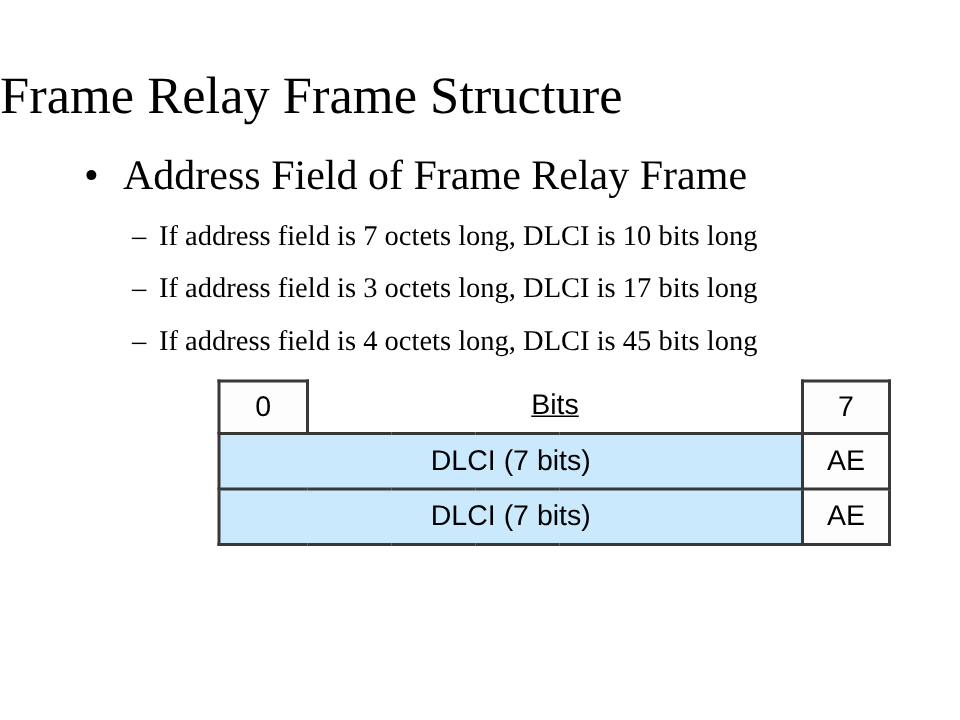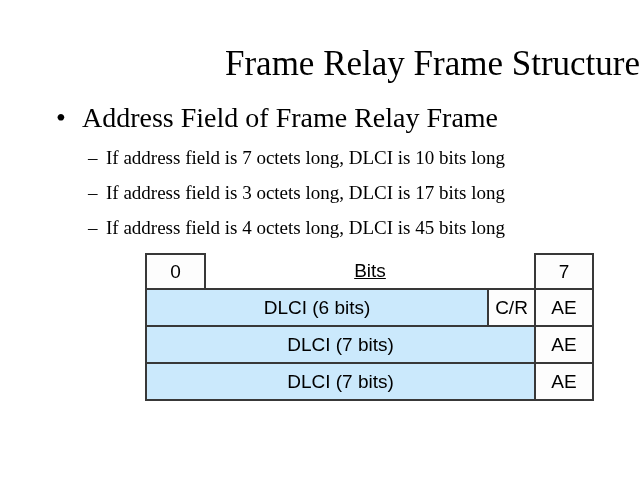--- a/index.html
+++ b/index.html
@@ -14,21 +14,21 @@
     background: #ffffff;
     overflow: hidden;
     color: #000000;
   }
   .title {
     position: absolute;
     top: 46px;
     left: 0;
     width: 640px;
     margin: 0;
-    text-align: right;
+    text-align: left;
     font-family: "Liberation Serif", serif;
     font-weight: normal;
     font-size: 35px;
     line-height: 1;
     color: #000000;
   }
   .bullet {
     position: absolute;
     top: 102px;
     left: 56px;
@@ -118,25 +118,20 @@
         <col class="c6">
         <col class="c7">
     </colgroup>
     <tbody>
         <tr class="hdr">
       <td class="box white">0</td>
       <td class="plain" colspan="6">Bits</td>
       <td class="box white">7</td>
     </tr>
     <tr class="row">
-      <td class="blue" colspan="6">DLCI (6 bits)</td>
-      <td class="white">C/R</td>
-      <td class="white">AE</td>
-    </tr>
-    <tr class="row">
       <td class="blue" colspan="7">DLCI (7 bits)</td>
       <td class="white">AE</td>
     </tr>
     <tr class="row">
       <td class="blue" colspan="7">DLCI (7 bits)</td>
       <td class="white">AE</td>
     </tr>
   </tbody>
     </table>
 

